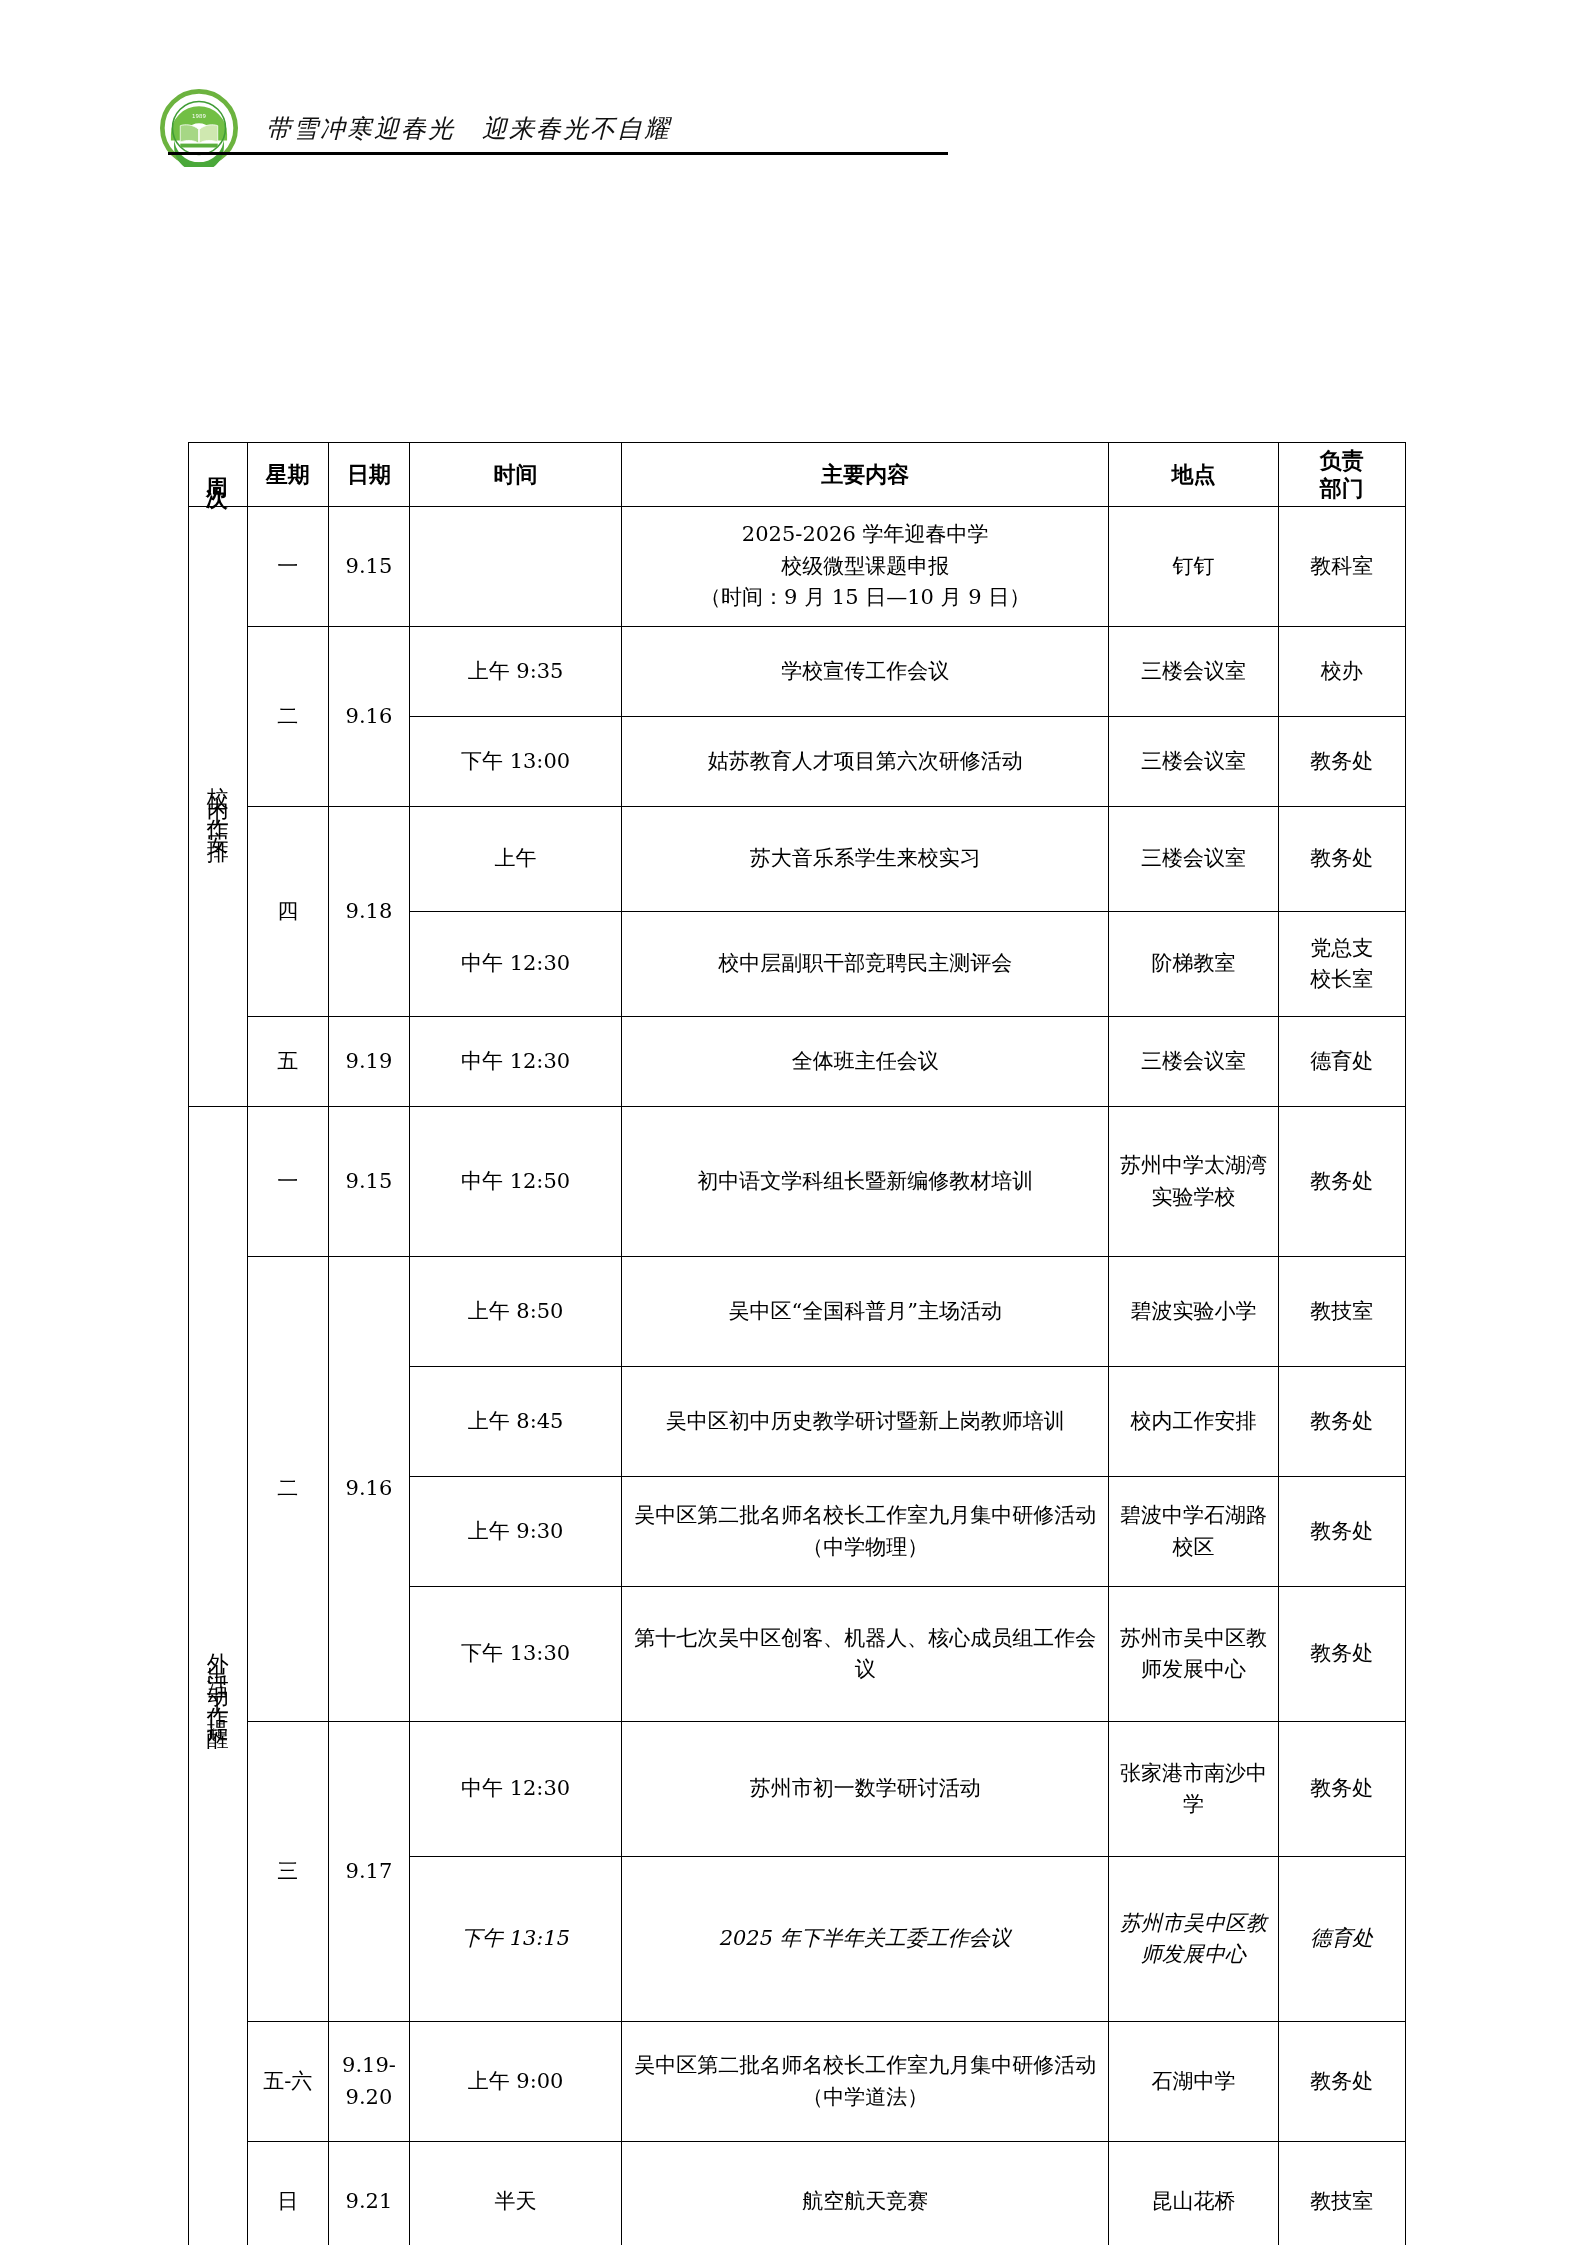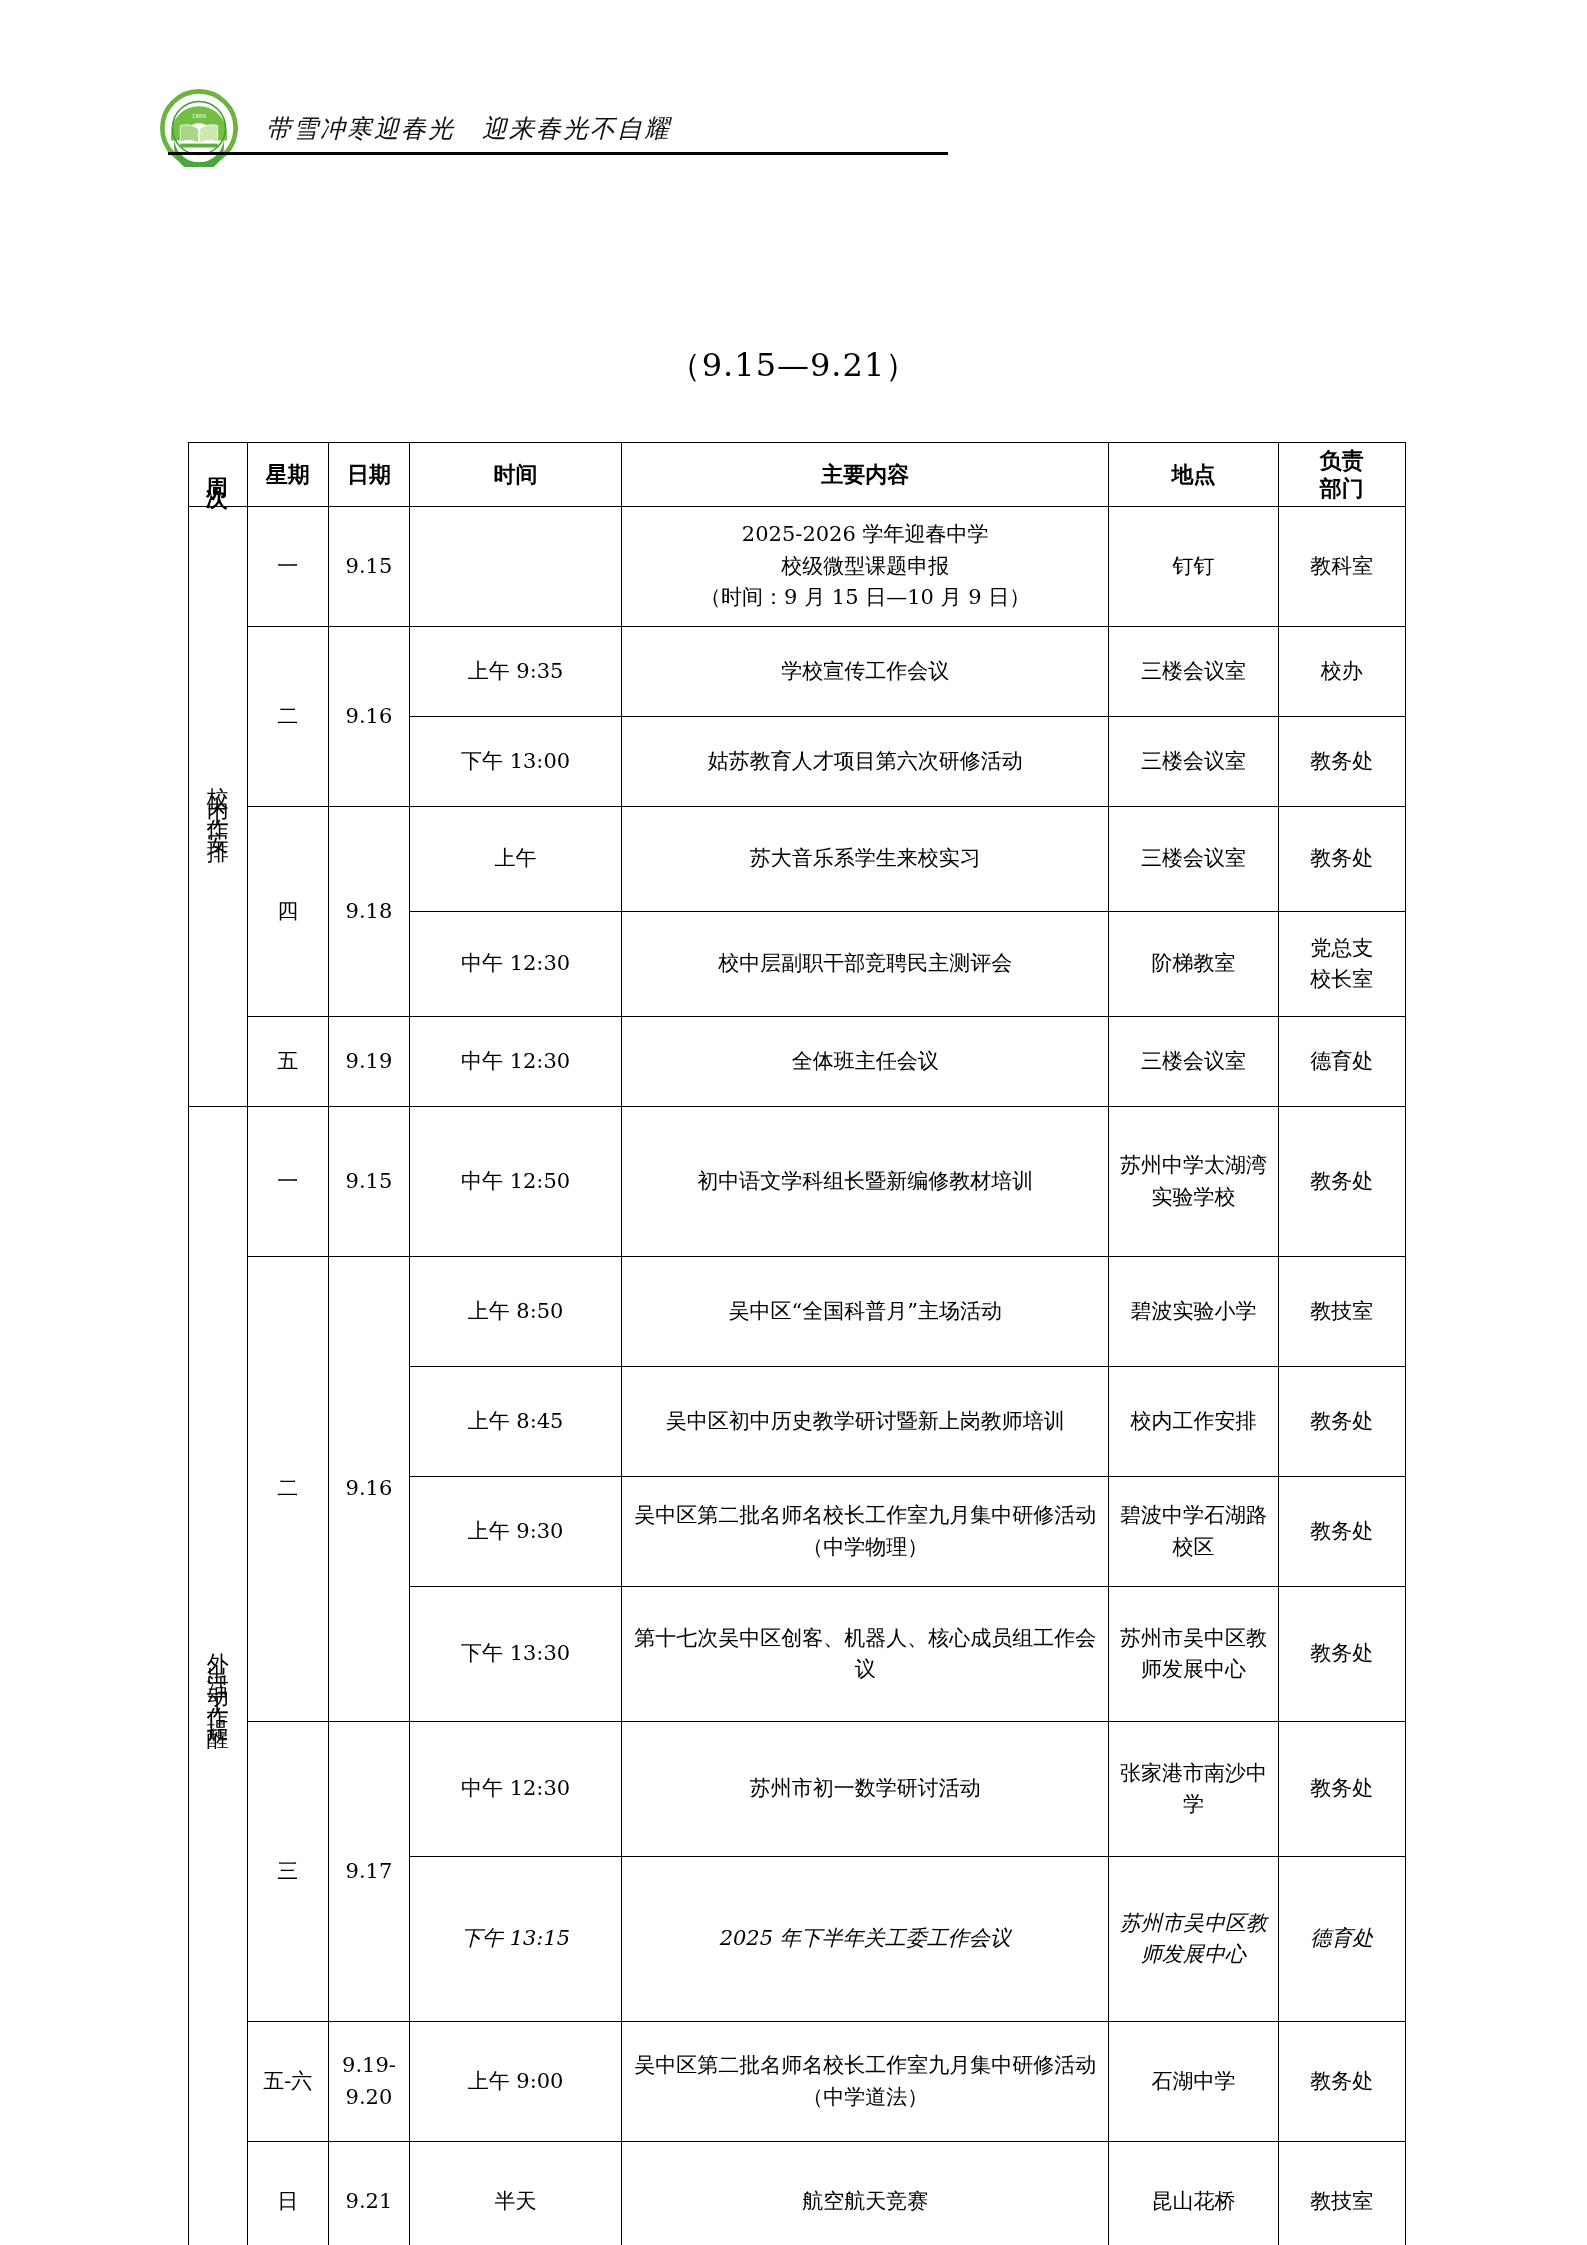--- a/index.html
+++ b/index.html
@@ -149,21 +149,20 @@
         <path d="M50 52 C42 45 32 45 26 47 L26 68 C34 65 44 65 50 70 Z" fill="#a6d785" stroke="#ffffff" stroke-width="1"></path>
         <path d="M50 52 C58 45 68 45 74 47 L74 68 C66 65 56 65 50 70 Z" fill="#cfe8b0" stroke="#ffffff" stroke-width="1"></path>
         <path d="M50 52 L50 70" stroke="#ffffff" stroke-width="1.4"></path>
         <rect x="26" y="70" width="48" height="5" fill="#5aae3c"></rect>
       </svg>
     </div>
     <div class="motto">带雪冲寒迎春光　迎来春光不自耀</div>
   </div>
   <div class="rule"></div>
 
-  <div class="subtitle">（9.15—9.21）</div>
 
   <div class="tbl-wrap">
     <table class="sched">
       <colgroup>
         <col class="c-week">
           <col class="c-day">
           <col class="c-date">
           <col class="c-time">
         <col class="c-cont">
           <col class="c-place">

